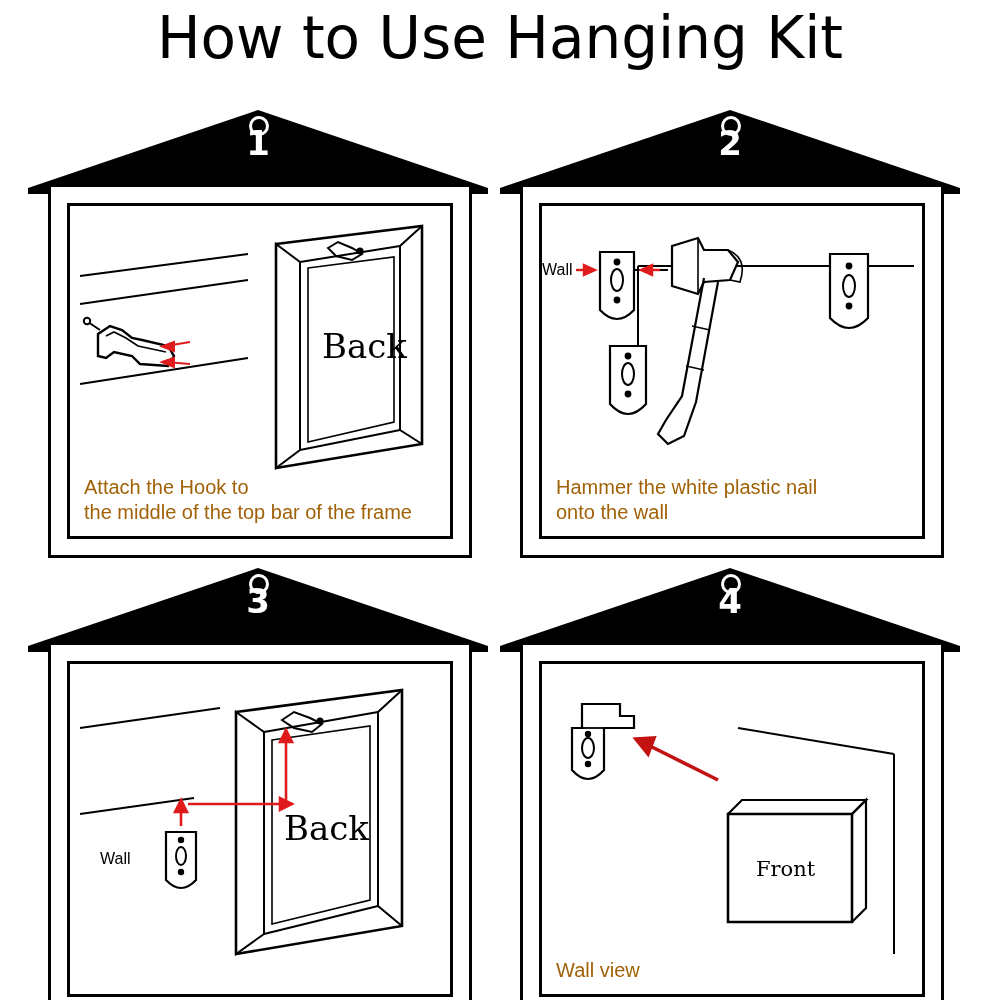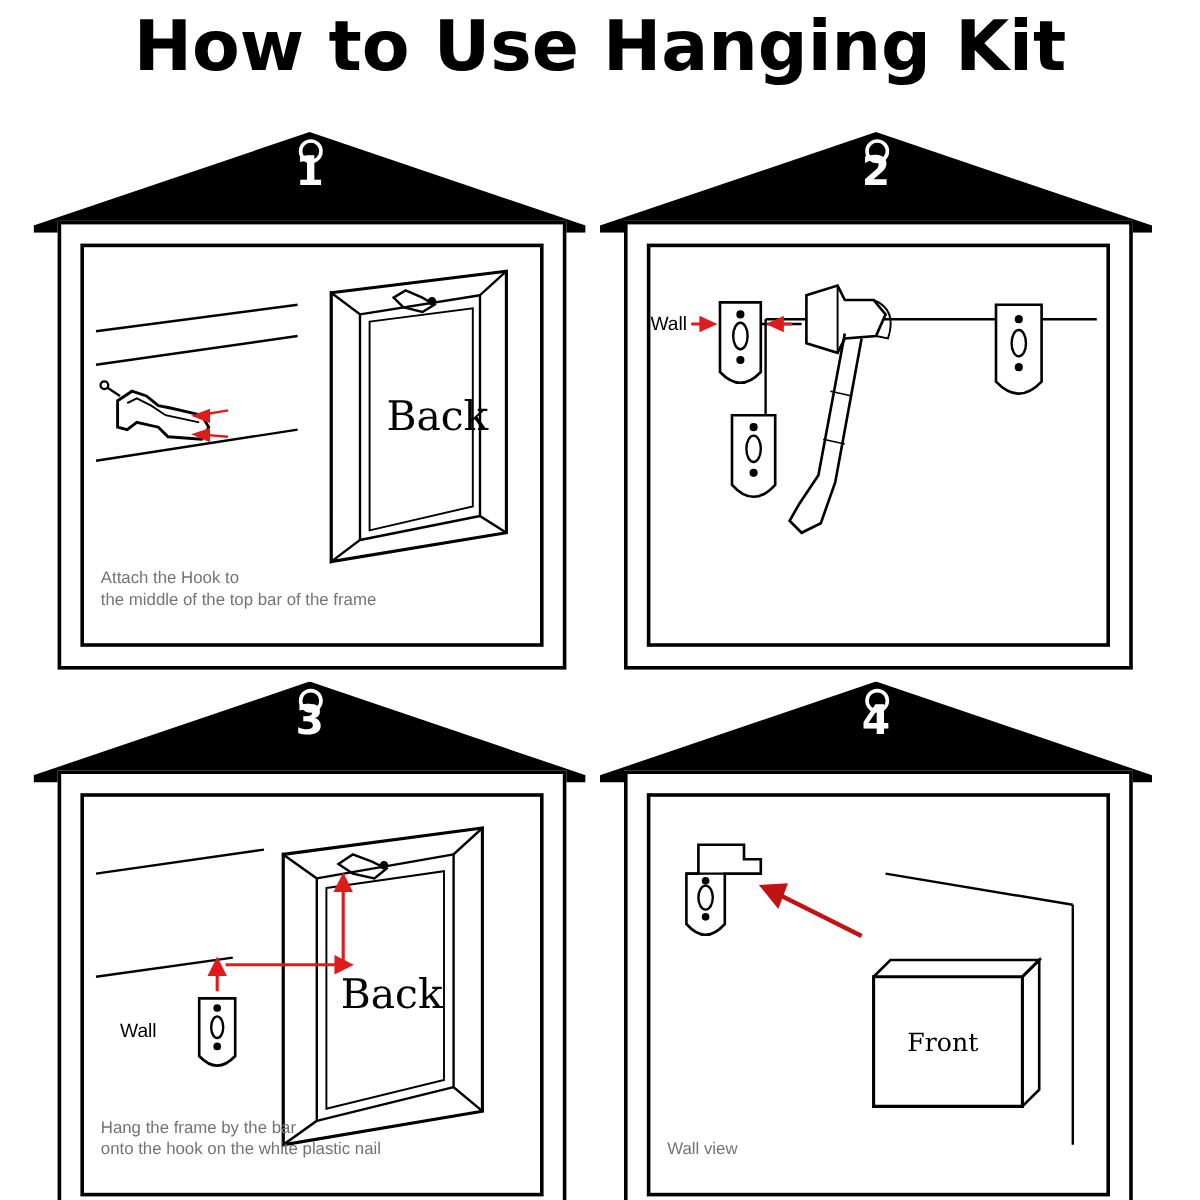--- a/index.html
+++ b/index.html
@@ -20,21 +20,21 @@
     width: 1000px;
     height: 1000px;
   }
   .title {
     position: absolute;
     top: 4px;
     left: 0;
     width: 1000px;
     text-align: center;
     font-size: 58px;
-    font-weight: bold;
+    font-weight: normal;
     letter-spacing: 0px;
     font-family: "DejaVu Sans", sans-serif;
     color: #000;
     white-space: nowrap;
   }
   .grid {
     position: absolute;
     top: 100px;
     left: 0;
     width: 1000px;
@@ -97,26 +97,26 @@
     top: 16px;
     right: 16px;
     bottom: 16px;
     border: 3px solid #000;
     background: #fff;
     overflow: hidden;
   }
   .caption {
     position: absolute;
     left: 14px;
-    bottom: 27px;
-    font-size: 14px;
+    bottom: 10px;
+    font-size: 20px;
     line-height: 1.28;
     font-family: "Liberation Sans", sans-serif;
     white-space: pre-line;
-    color: #737373;
+    color: #a16207;
   }
   .art {
     position: absolute;
     left: 0; top: 0; right: 0; bottom: 0;
   }
   .art svg { display: block; width: 100%; height: 100%; }
   .lbl {
     font-family: "Liberation Sans", sans-serif;
     font-size: 16px;
     fill: #000;
@@ -239,20 +239,22 @@
 
               <g fill="#e01b1b" stroke="#e01b1b" stroke-width="2.4">
                 <line x1="118" y1="64" x2="104" y2="64"></line>
                 <polygon points="99,64 110,59 110,69"></polygon>
                 <line x1="34" y1="64" x2="48" y2="64"></line>
                 <polygon points="53,64 42,59 42,69"></polygon>
               </g>
               <text class="lbl" x="0" y="69">Wall</text>
             </svg>
           </div>
+          <div class="caption">Hammer the white plastic nail
+onto the wall</div>
         </div>
       </div>
     </div>
 
     <div class="panel p3">
       <div class="roof">
         <svg viewBox="0 0 460 84" preserveAspectRatio="none">
           <polygon points="230,0 460,78 460,84 0,84 0,78" fill="#000000"></polygon>
         </svg>
       </div>
@@ -289,22 +291,20 @@
                 <polygon points="222,140 210,134 210,146"></polygon>
                 <line x1="111" y1="162" x2="111" y2="142"></line>
                 <polygon points="111,136 105,148 117,148"></polygon>
                 <line x1="216" y1="140" x2="216" y2="72"></line>
                 <polygon points="216,66 210,78 222,78"></polygon>
               </g>
               <text class="lbl" x="30" y="200">Wall</text>
               <text class="lbl-back" x="214" y="176">Back</text>
             </svg>
           </div>
-          <div class="caption">Hang the frame by the bar
-onto the hook on the white plastic nail</div>
         </div>
       </div>
     </div>
 
     <div class="panel p4">
       <div class="roof">
         <svg viewBox="0 0 460 84" preserveAspectRatio="none">
           <polygon points="230,0 460,78 460,84 0,84 0,78" fill="#000000"></polygon>
         </svg>
       </div>

